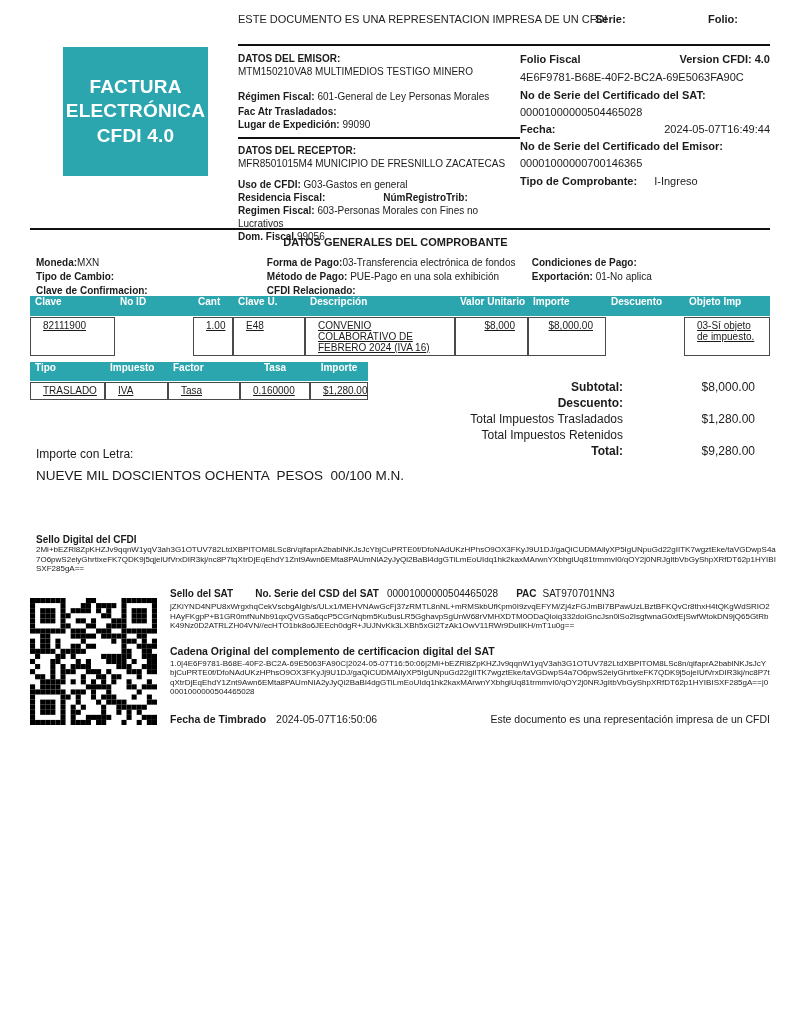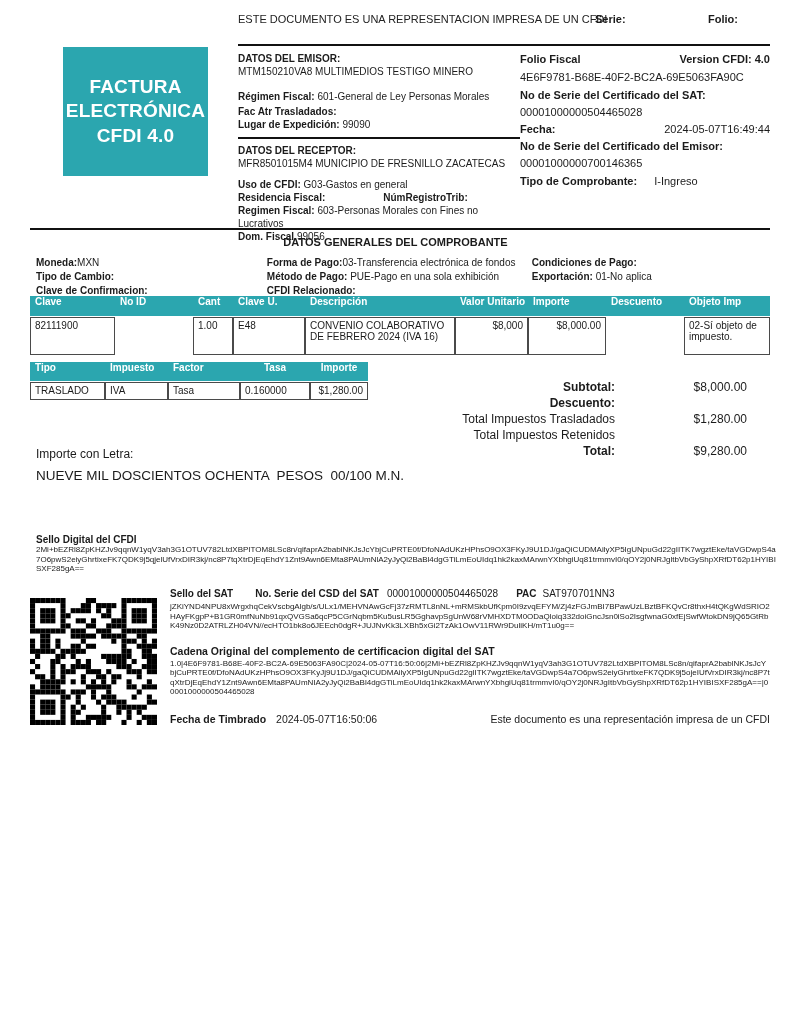--- a/index.html
+++ b/index.html
@@ -44,35 +44,35 @@
   .rule-main { left: 30px; top: 228px; width: 740px; height: 2px; background: #111; }
   .gen-title { left: 0; top: 236px; width: 791px; text-align: center; font-size: 11px; font-weight: bold; }
   .gen-grid { left: 36px; top: 256px; width: 734px; font-size: 10px; line-height: 14px; display: flex; }
   .gen-col1 { width: 196px; } .gen-col2 { width: 278px; margin-left: 44px; } .gen-col3 { width: 250px; }
 
   
   .items-table { left: 30px; top: 296px; width: 740px; font-size: 10px; }
   .thead { display: flex; background: var(--teal); color: #fff; font-weight: bold; height: 20px; align-items: flex-start; }
   .thead > div { padding-left: 5px; }
   .tbody { display: flex; align-items: stretch; min-height: 38px; margin-top: 1px; }
-  .tbody > div { padding: 2px 4px; }
+  .tbody > div { padding: 2px 12px; text-decoration: underline; }
   .cellb { border: 1px solid #4a4a4a; background: #fff; }
   .c1 { width: 85px; } .c2 { width: 78px; } .c3 { width: 40px; } .c4 { width: 72px; }
   .c5 { width: 150px; } .c6 { width: 73px; } .c7 { width: 78px; } .c8 { width: 78px; } .c9 { width: 86px; }
   .tr { text-align: right; }
 
   
   .tax-table { left: 30px; top: 362px; width: 338px; font-size: 10px; }
   .tax-table .thead { height: 19px; }
   .tax-table .tbody { min-height: 18px; }
   .x1 { width: 75px; } .x2 { width: 63px; } .x3 { width: 72px; } .x4 { width: 70px; } .x5 { width: 58px; }
   .tc { text-align: center; padding-left: 0 !important; }
 
   
-  .totals { left: 325px; top: 379px; width: 422px; font-size: 12px; line-height: 16px; }
+  .totals { left: 333px; top: 379px; width: 422px; font-size: 12px; line-height: 16px; }
   .totals .trow { display: flex; justify-content: flex-end; }
   .totals .tlabel { width: 290px; text-align: right; }
   .totals .tval { width: 132px; text-align: right; }
 
   .letra-lbl { left: 36px; top: 447px; font-size: 12px; }
   .letra-val { left: 36px; top: 468px; font-size: 13.5px; white-space: pre-wrap; }
 
   
   .tiny { font-size: 8px; line-height: 9.5px; word-break: break-all; color: #222; }
   .sello-cfdi { left: 36px; top: 534px; width: 740px; }
@@ -198,21 +198,21 @@
     </div>
     <div class="tbody">
       <div class="c1 cellb">82111900</div>
       <div class="c2"></div>
       <div class="c3 cellb">1.00</div>
       <div class="c4 cellb">E48</div>
       <div class="c5 cellb">CONVENIO COLABORATIVO DE FEBRERO 2024 (IVA 16)</div>
       <div class="c6 cellb tr">$8,000</div>
       <div class="c7 cellb tr">$8,000.00</div>
       <div class="c8"></div>
-      <div class="c9 cellb">02-Sí objeto de impuesto.</div>
+      <div class="c9 cellb">03-Sí objeto de impuesto.</div>
     </div>
   </div>
 
   <div class="abs tax-table">
     <div class="thead">
       <div class="x1">Tipo</div>
       <div class="x2">Impuesto</div>
       <div class="x3">Factor</div>
       <div class="x4 tc">Tasa</div>
       <div class="x5 tc">Importe</div>

